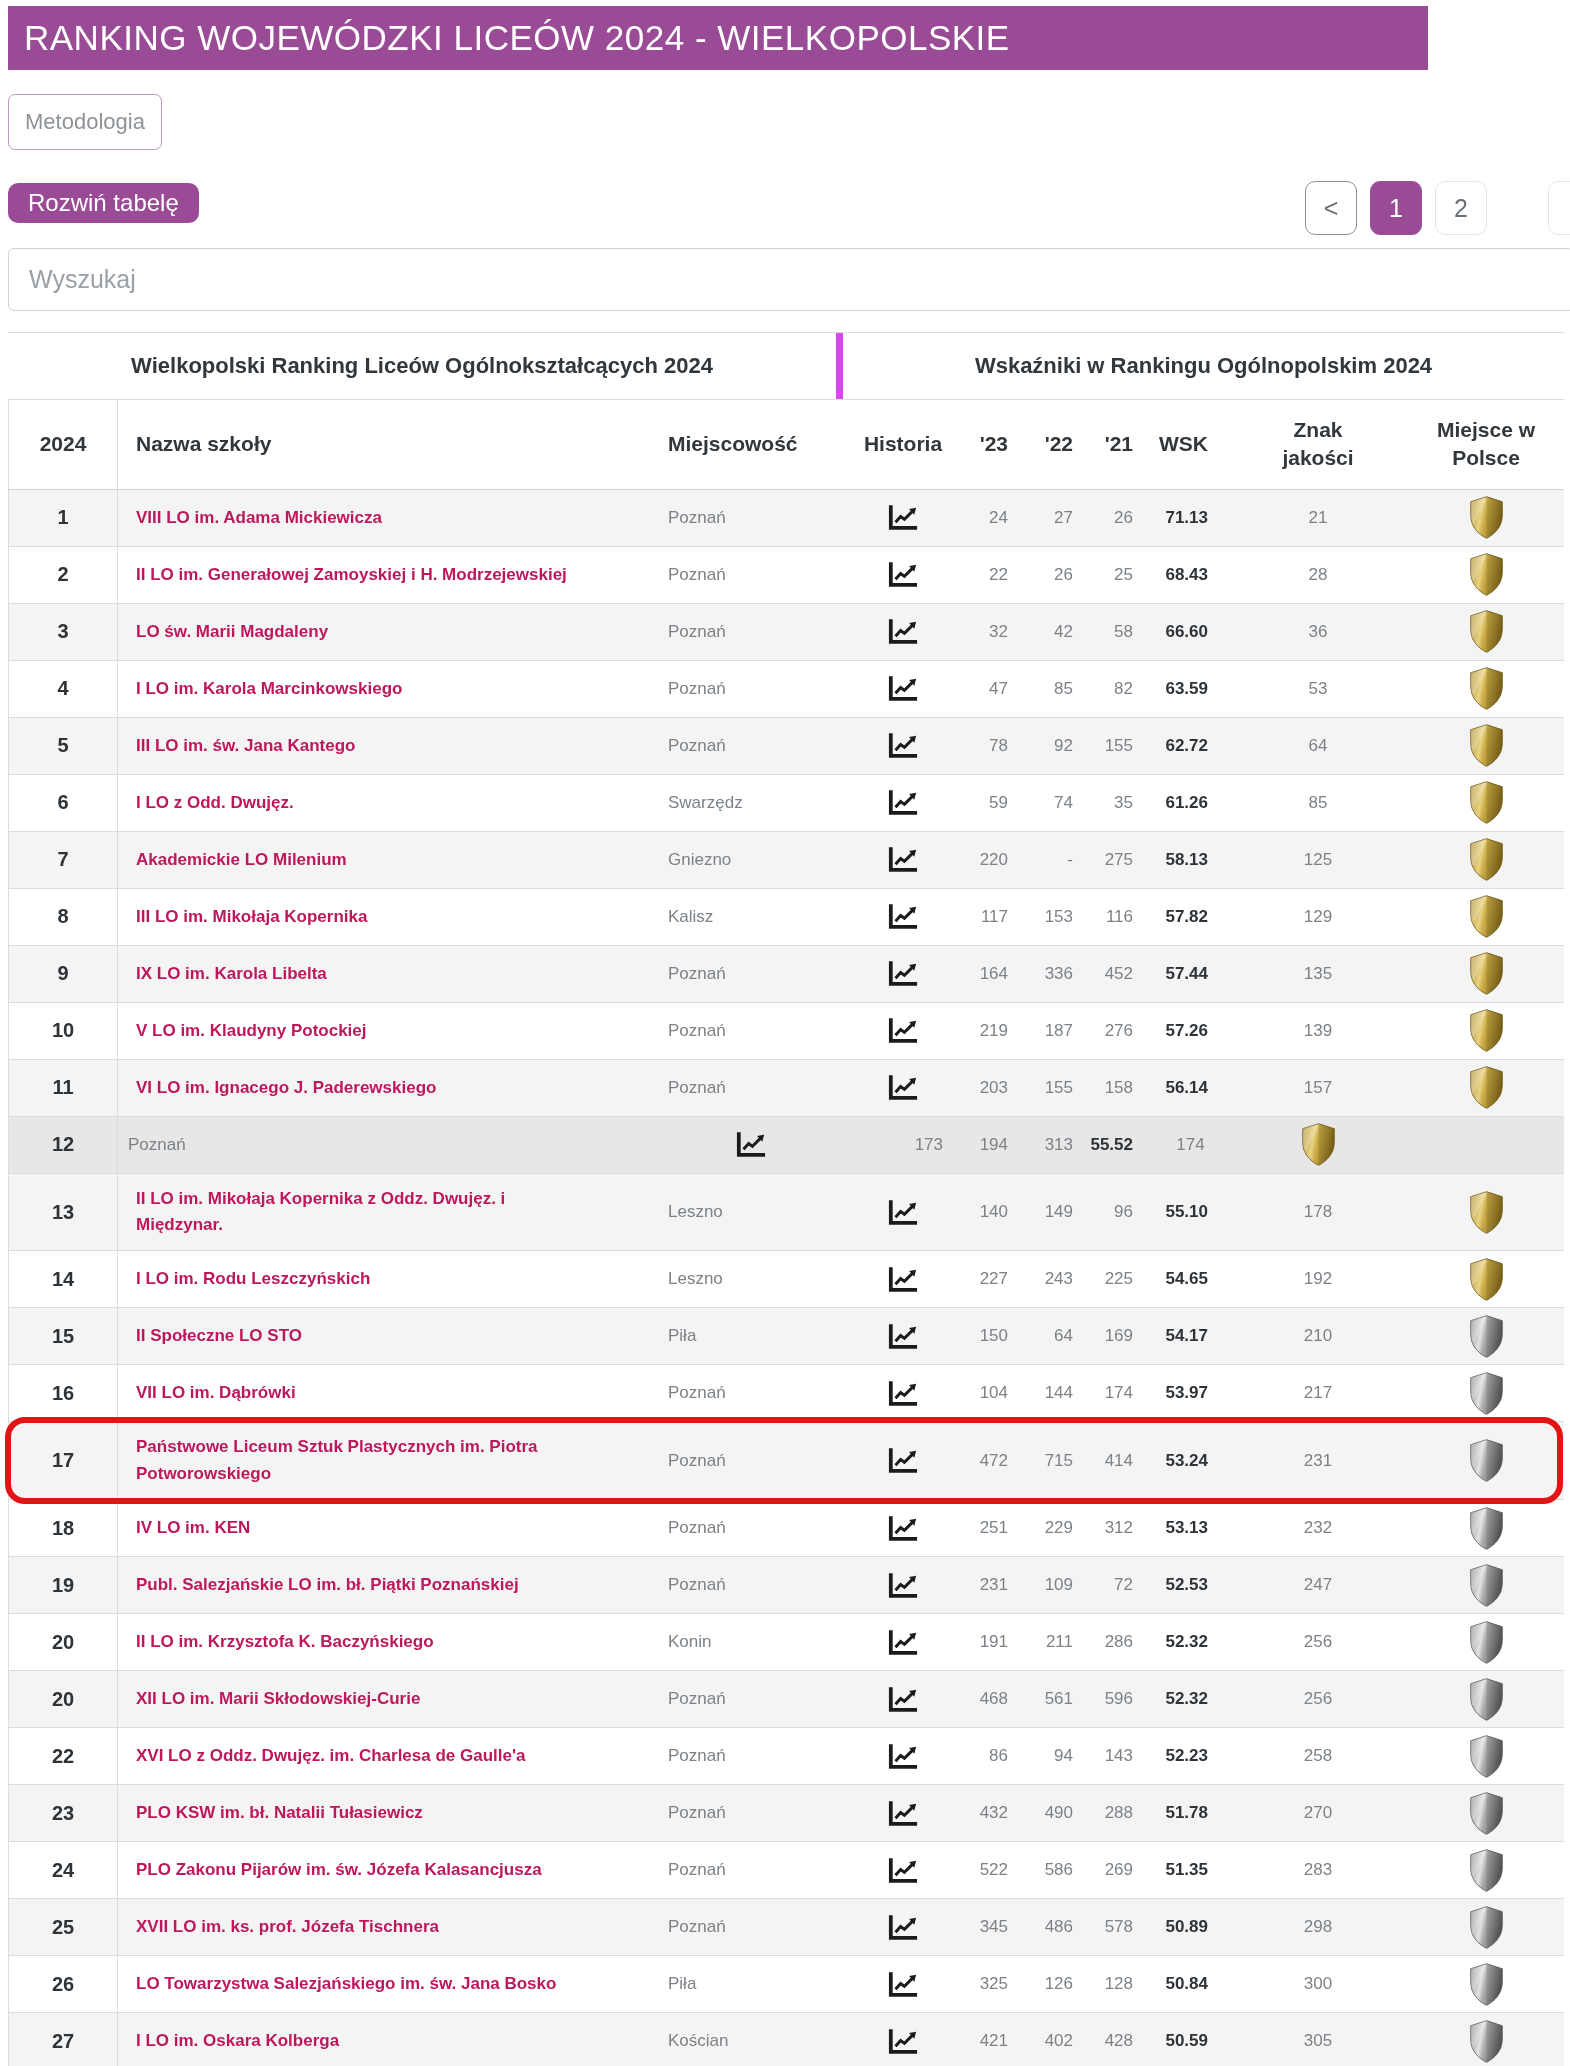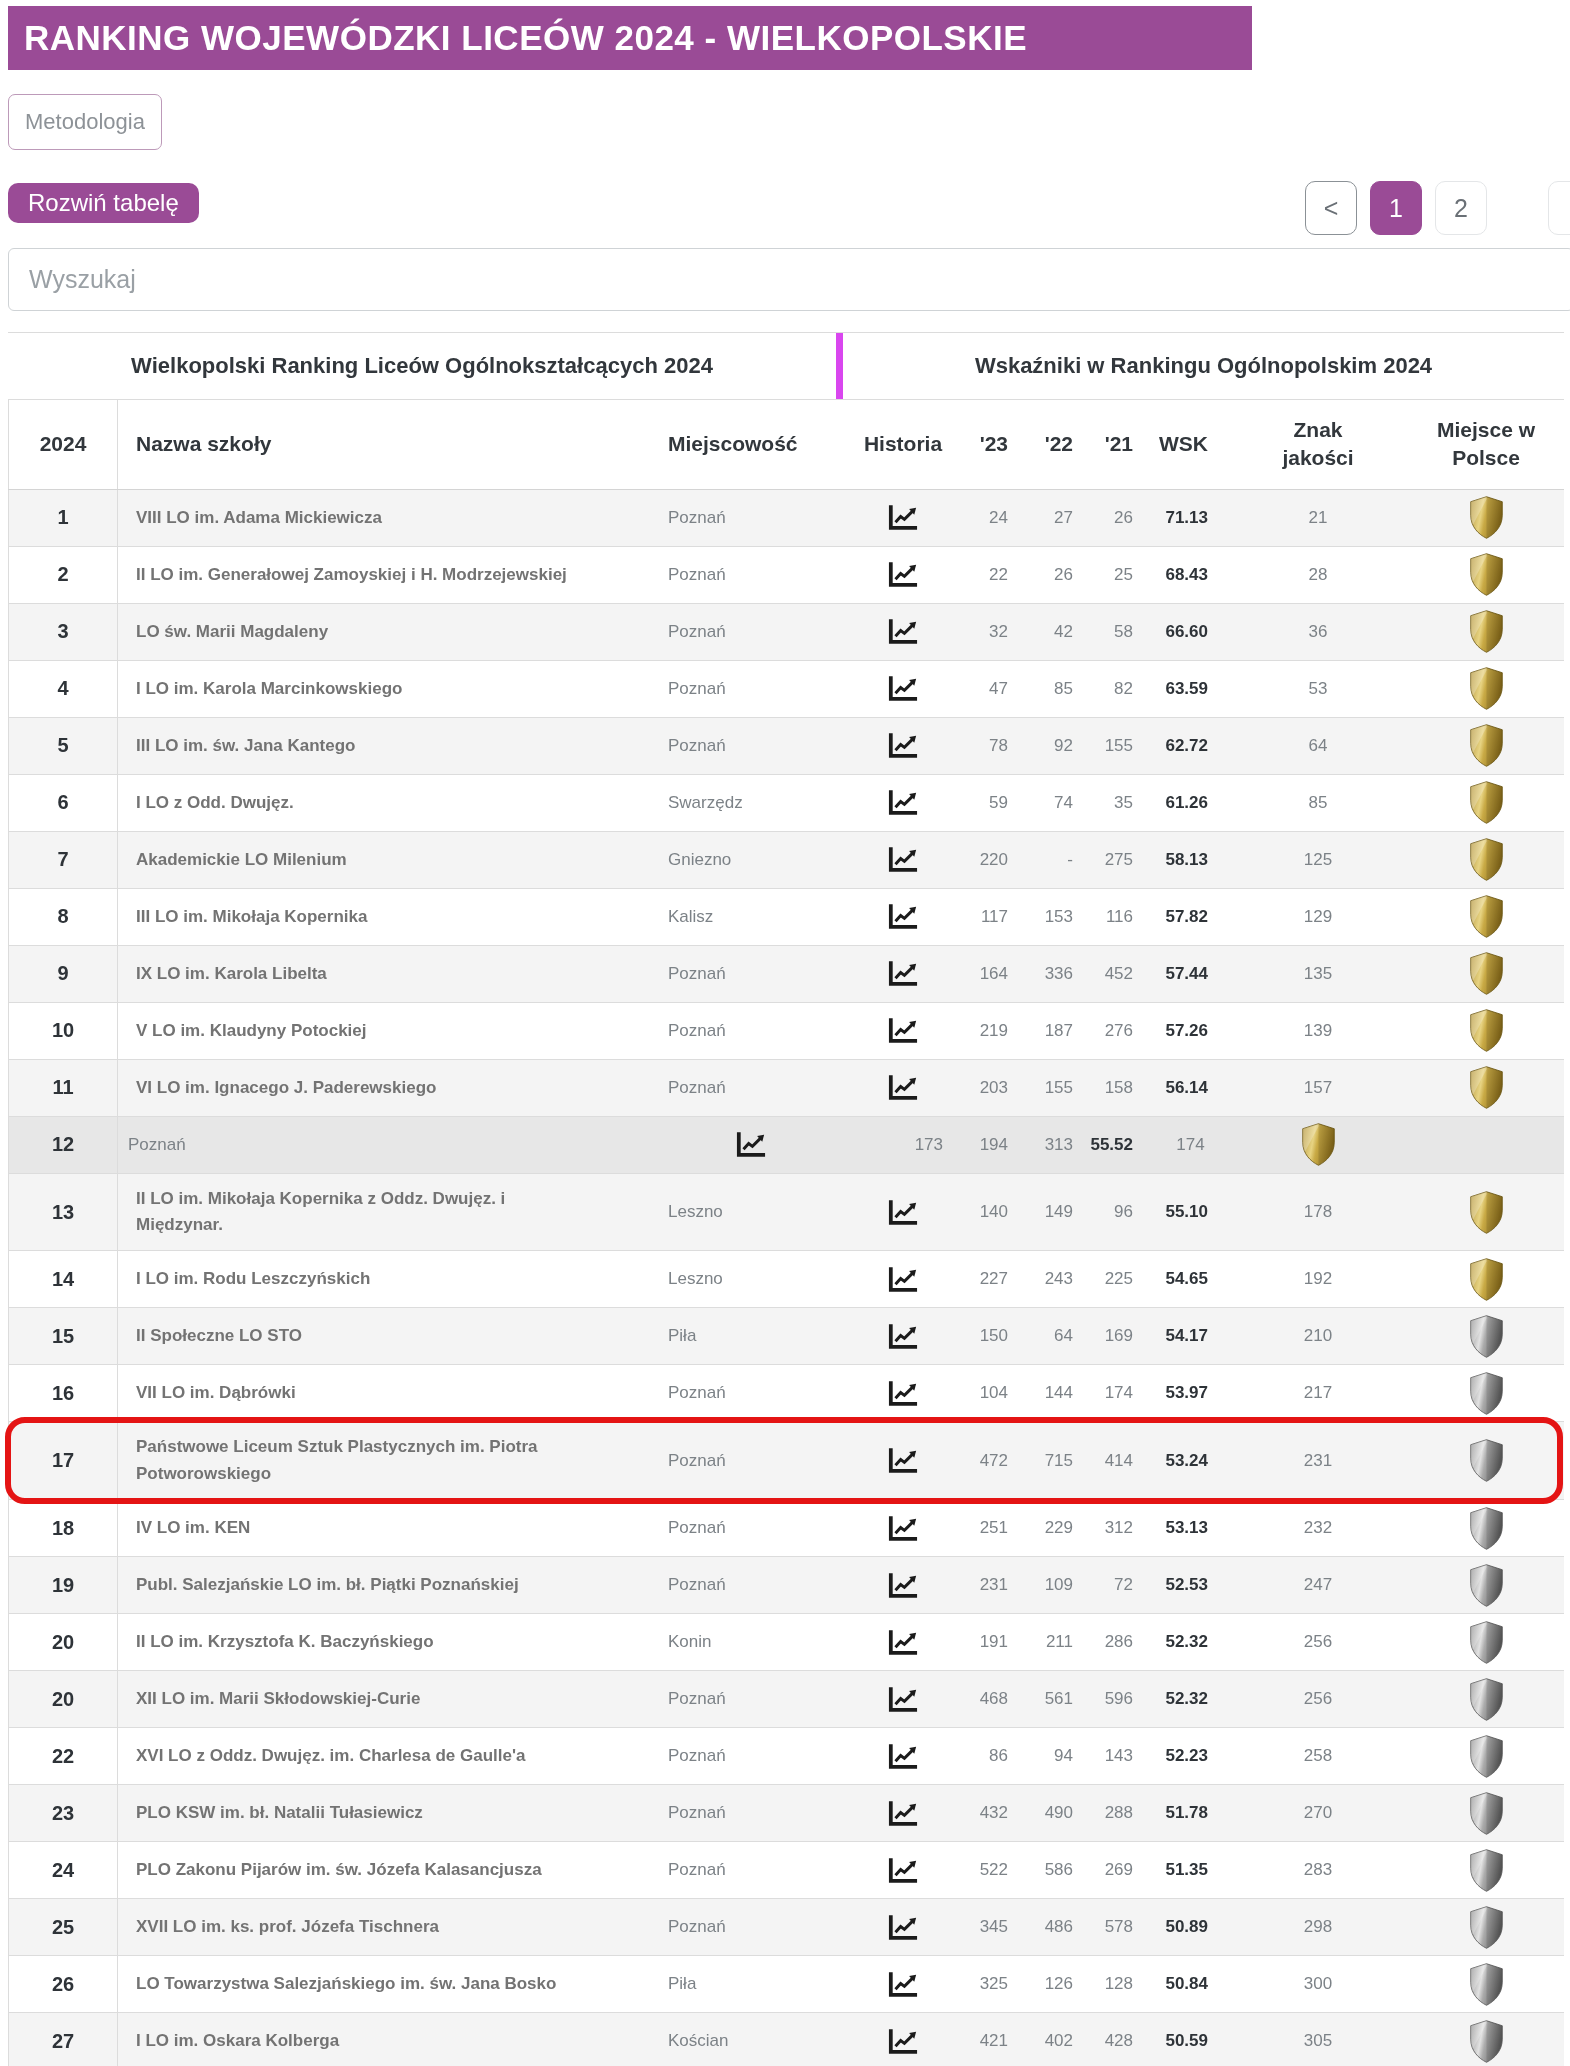--- a/index.html
+++ b/index.html
@@ -2,22 +2,22 @@
 <html><head>
 <meta charset="utf-8">
 <style>
   * { margin:0; padding:0; box-sizing:border-box; }
   html,body { background:#fff; }
   body { font-family:"Liberation Sans", sans-serif; color:#3a3f44; }
   #page { position:relative; width:1570px; height:2066px; overflow:hidden; background:#fff; }
 
   
   .title-bar {
-    position:absolute; left:8px; top:6px; width:1244px; height:64px;
-    background:#9a4b96; color:#fff; font-size:35px; font-weight:700;
+    position:absolute; left:8px; top:6px; width:1420px; height:64px;
+    background:#9a4b96; color:#fff; font-size:35px; font-weight:400;
     display:flex; align-items:center; padding:0 16px; letter-spacing:.5px;
   }
   .methodology-btn {
     position:absolute; left:8px; top:94px; height:56px; padding:0 16px;
     background:#fff; border:1px solid #bd9ab9; border-radius:7px;
     color:#8d9297; font-size:22px; display:flex; align-items:center; cursor:pointer;
   }
   .expand-btn {
     position:absolute; left:8px; top:183px; height:40px; padding:0 20px;
     background:#9a4b96; border:none; border-radius:10px; color:#fff;
@@ -59,21 +59,21 @@
   .trow { border-bottom:1px solid #dcdcdc; position:relative; background:#fff; }
   .trow.striped { background:#f4f4f4; }
   .trow.hover { background:#e7e7e7; }
   .trow.highlighted::after {
     content:""; position:absolute; left:-3px; right:1px; top:-5px; bottom:-5px;
     border:6px solid #e41414; border-radius:20px; pointer-events:none; z-index:5;
   }
   .cell { display:flex; align-items:center; min-height:56px; font-size:17px; }
   .c-rank { justify-content:center; font-size:20px; font-weight:700; color:#2e3338;
             border-left:1px solid #dcdcdc; border-right:1px solid #dcdcdc; }
-  .c-name { padding:12px 20px 12px 18px; color:#737373; font-weight:600; line-height:1.55; }
+  .c-name { padding:12px 20px 12px 18px; color:#be185d; font-weight:600; line-height:1.55; }
   .c-name .nm { max-width:452px; display:inline-block; }
   .c-city { padding-left:10px; color:#7c8287; }
   .c-history { justify-content:center; }
   .c-num { justify-content:flex-end; padding-right:20px; color:#7c8287; }
   .c-wsk { justify-content:flex-end; padding-right:20px; color:#2e3338; font-weight:700; }
   .c-poland { justify-content:center; color:#7c8287; }
   .c-badge { justify-content:center; }
   .history-btn { background:none; border:none; cursor:pointer; display:flex; align-items:center; }
 </style>
 </head>

